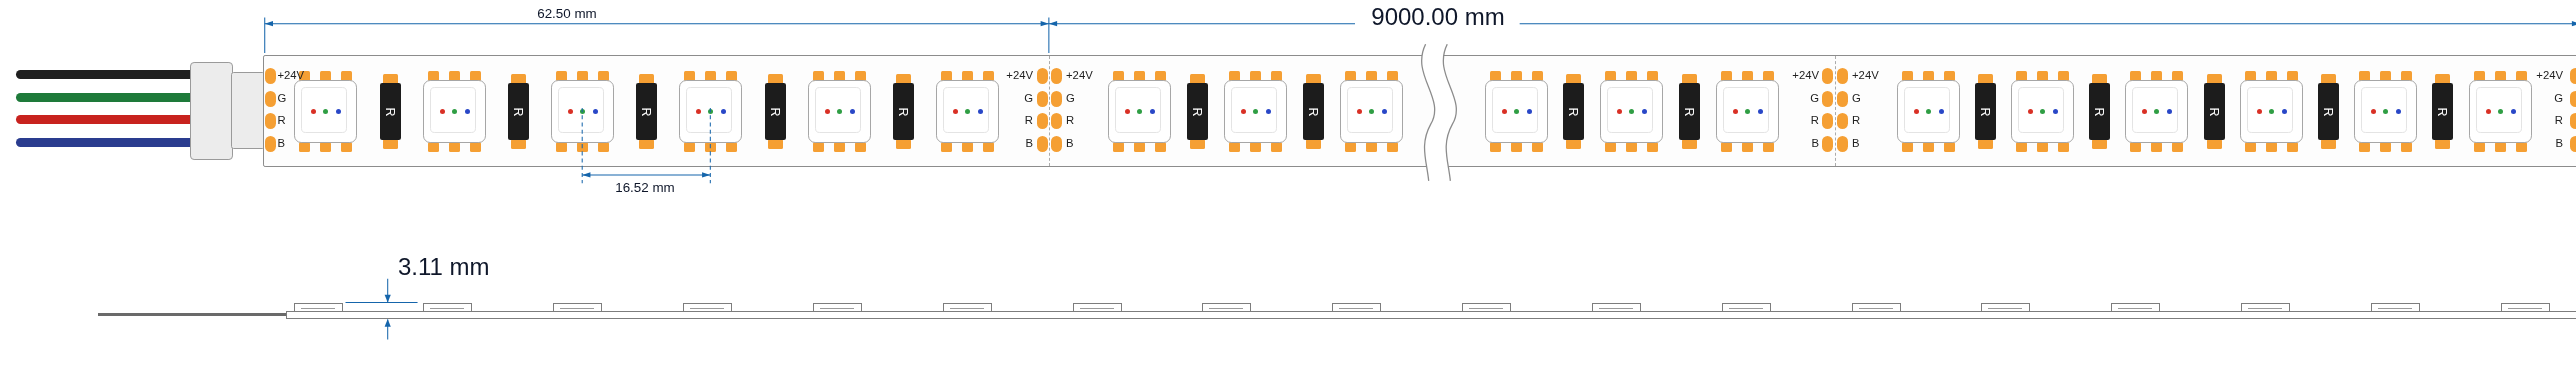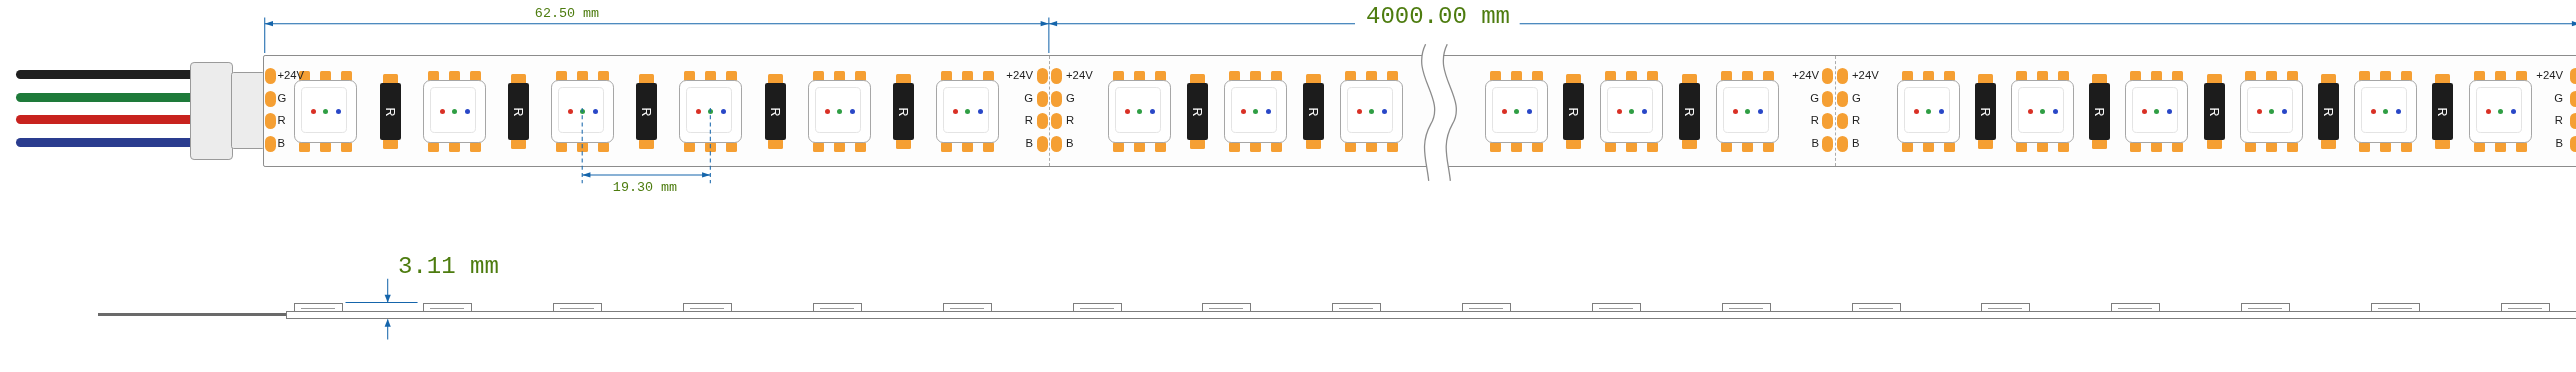--- a/index.html
+++ b/index.html
@@ -1,19 +1,19 @@
 <!DOCTYPE html>
 <html style="font-size:8.2px"><head>
 <meta charset="utf-8">
 <style>
   html,body{margin:0;padding:0}
   body{width:2603px;height:372px;background:#ffffff;overflow:hidden;font-family:"Liberation Sans",sans-serif;position:relative}
   #canvas{position:absolute;left:0;top:0;width:2603px;height:372px}
   .abs{position:absolute}
-  .dim-text{position:absolute;color:#4d7c0f;text-align:center;white-space:nowrap;font-family:Liberation Mono, monospace}
+  .dim-text{position:absolute;color:#0f172a;text-align:center;white-space:nowrap;font-family:Liberation Sans, sans-serif}
   .dim{stroke:#1565ab}
 </style>
 </head>
 <body>
 
 <div id="canvas">
 
   <div class="abs" style="left:190px;top:62px;width:43px;height:98px;background:#ececec;border:1px solid #9a9a9a;border-radius:4.1px;z-index:2;box-sizing:border-box"></div>
   <div class="abs" style="left:231px;top:72px;width:34px;height:77px;background:#ececec;border:1px solid #9a9a9a;border-radius:2.6px;z-index:2;box-sizing:border-box"></div>
 
@@ -443,23 +443,23 @@
       <polygon points="5011,46 4995,41 4995,51"></polygon>
       <polygon points="1128,340 1144,335 1144,345"></polygon>
       <polygon points="1377,340 1361,335 1361,345"></polygon>
       <polygon points="5040,108 5035,124 5045,124"></polygon>
       <polygon points="5040,322 5035,306 5045,306"></polygon>
       <polygon points="750,588 744,573 756,573"></polygon>
       <polygon points="750,620 744,635 756,635"></polygon>
     </g>
   </svg>
 
-  <div class="dim-text" style="left:1309px;top:3.1px;width:258px;font-size:24px">4000.00 mm</div>
+  <div class="dim-text" style="left:1309px;top:3.1px;width:258px;font-size:24px">9000.00 mm</div>
   <div class="dim-text" style="left:464px;top:6.2px;width:206px;font-size:13.4px">62.50 mm</div>
-  <div class="dim-text" style="left:581px;top:180px;width:128px;font-size:13.4px">19.30 mm</div>
+  <div class="dim-text" style="left:581px;top:180px;width:128px;font-size:13.4px">16.52 mm</div>
 
   <div class="dim-text" style="left:398px;top:253px;width:206px;font-size:24px;text-align:left">3.11 mm</div>
 
   <div class="abs" style="left:0;top:0;width:2603px;height:372px">
     <div class="abs" style="left:98px;top:313px;width:190px;height:2.6px;background:#6a6a6a"></div>
     <div class="abs" style="left:286px;top:311px;width:2317px;height:8.2px;background:#ffffff;border:1px solid #7d7d7d;box-sizing:border-box"></div>
   <div style="position: absolute; left: 294px; top: 303px; width: 49px; height: 8.8px; background: rgb(255, 255, 255); border: 1px solid rgb(125, 125, 125); box-sizing: border-box;">
         <div style="position: absolute; left: 5.7px; top: 1px; width: 34px; height: 2.6px; border-bottom: 1px solid rgb(154, 154, 154);"></div>
       </div>
       <div style="position: absolute; left: 423px; top: 303px; width: 49px; height: 8.8px; background: rgb(255, 255, 255); border: 1px solid rgb(125, 125, 125); box-sizing: border-box;">

